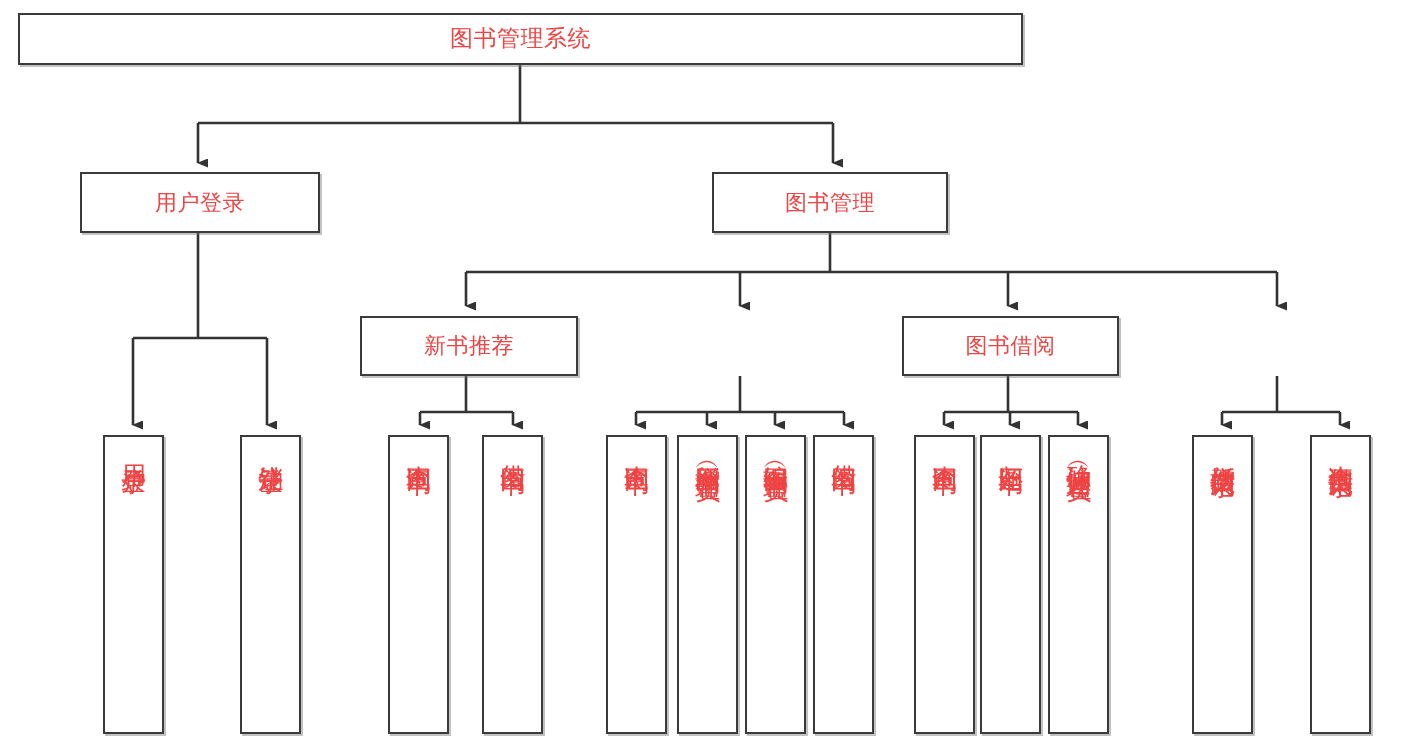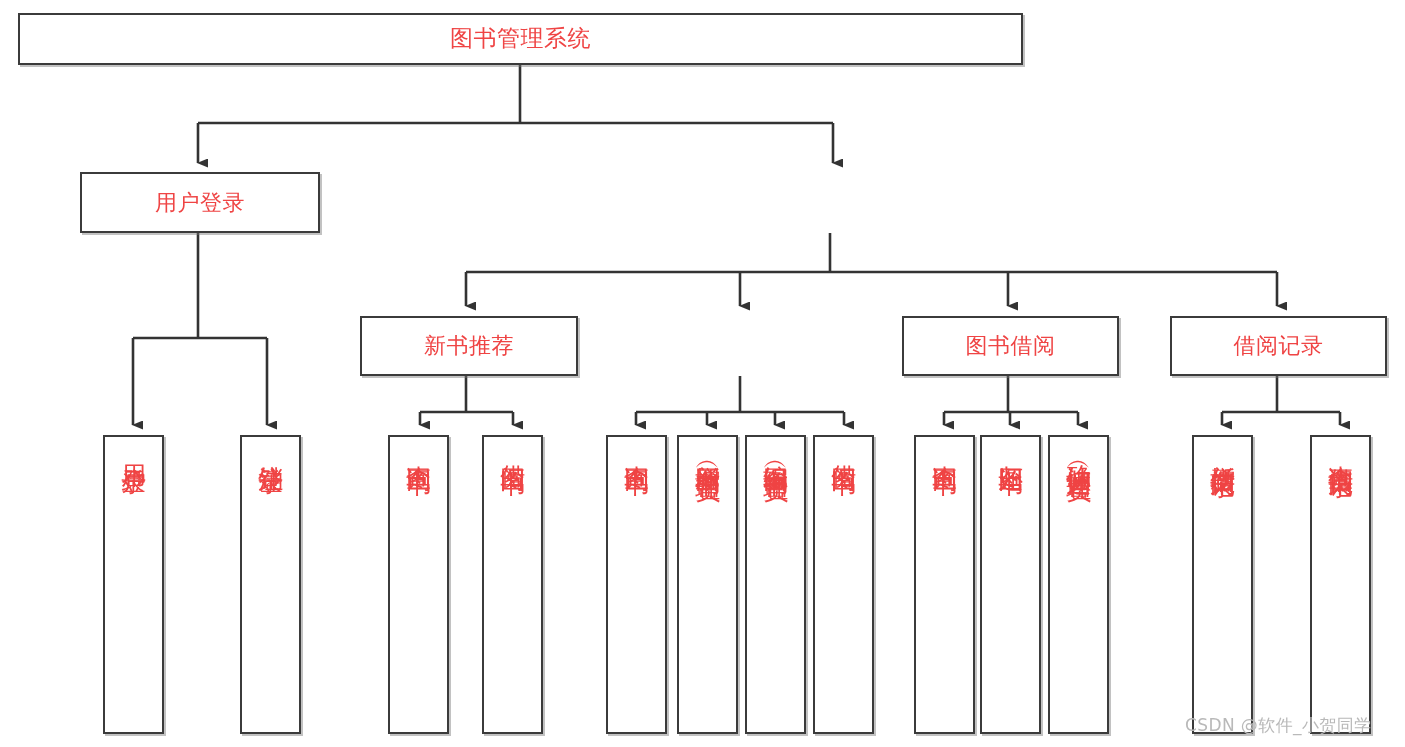--- a/index.html
+++ b/index.html
@@ -133,33 +133,33 @@
   </svg>
 
   <div class="node level-root" style="left:18px; top:13px; width:1005px; height:52px;">
     <span class="node-label">图书管理系统</span>
   </div>
 
   <div class="node level-1" style="left:80px; top:172px; width:240px; height:61px;">
     <span class="node-label">用户登录</span>
   </div>
 
+  <div class="node level-1" style="left:712px; top:172px; width:236px; height:61px;">
+    <span class="node-label">图书管理</span>
+  </div>
 
   <div class="node level-2" style="left:360px; top:316px; width:218px; height:60px;">
     <span class="node-label">新书推荐</span>
   </div>
 
 
   <div class="node level-2" style="left:902px; top:316px; width:217px; height:60px;">
     <span class="node-label">图书借阅</span>
   </div>
 
-  <div class="node level-2" style="left:1170px; top:316px; width:217px; height:60px;">
-    <span class="node-label">借阅记录</span>
-  </div>
 
   <div class="node leaf" style="left:103px; top:435px; width:61px; height:299px;">
     <span class="node-label">用户登录</span>
   </div>
 
   <div class="node leaf" style="left:240px; top:435px; width:61px; height:299px;">
     <span class="node-label">注销登录</span>
   </div>
 
   <div class="node leaf" style="left:388px; top:435px; width:61px; height:299px;">
@@ -199,15 +199,14 @@
   </div>
 
   <div class="node leaf" style="left:1192px; top:435px; width:61px; height:299px;">
     <span class="node-label">新增借阅记录</span>
   </div>
 
   <div class="node leaf" style="left:1310px; top:435px; width:61px; height:299px;">
     <span class="node-label">查询借阅记录</span>
   </div>
 
-  <div id="watermark">CSDN @软件_小贺同学</div>
 
 </div>
 
 </body></html>

